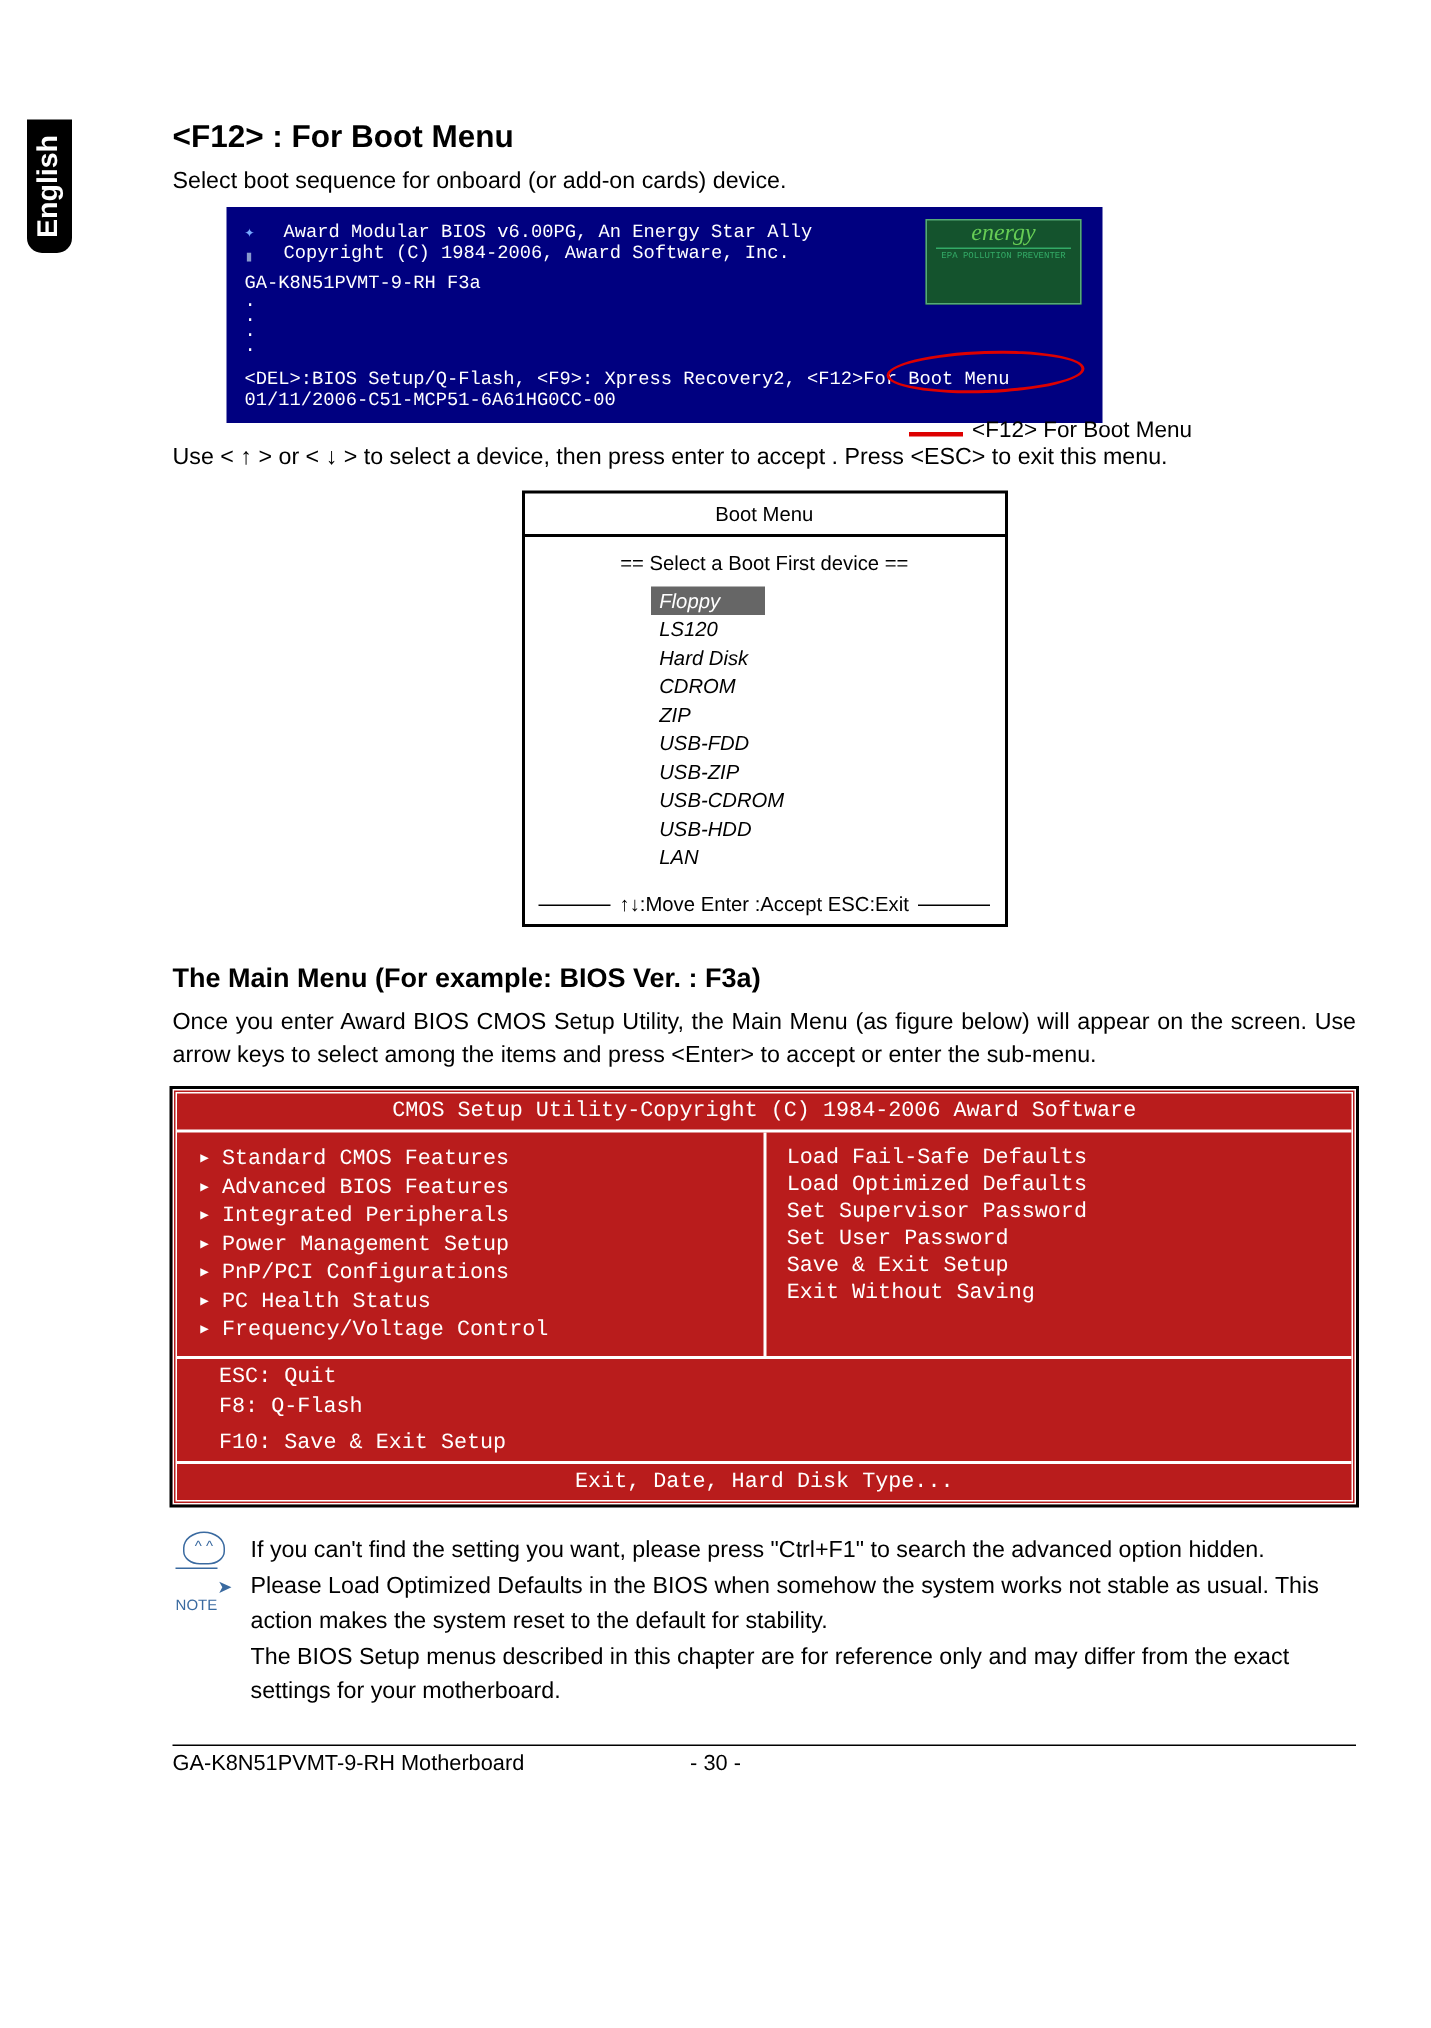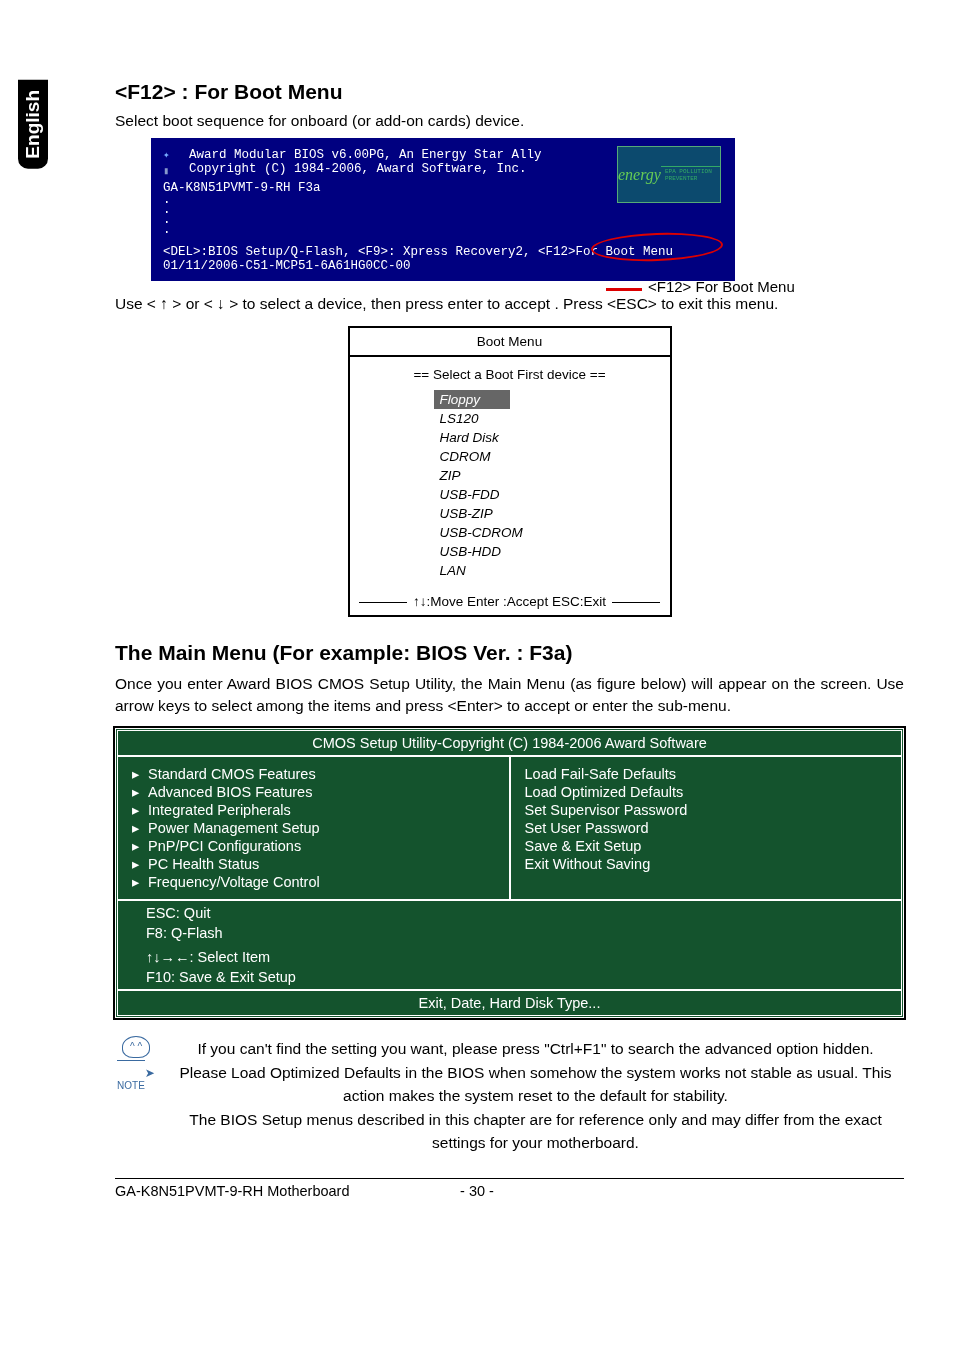--- a/index.html
+++ b/index.html
@@ -47,24 +47,24 @@
   .bios-post .hdr-icon {
     width: 20px; margin-right: 6px; display:flex; flex-direction:column; gap:4px;
   }
   .bios-post .dots div { color:#fff; line-height:0.8em; }
   .post-line { margin-top: 10px; }
   .energy-badge {
     position: absolute;
     right: 14px; top: 8px;
     width: 102px; height: 55px;
     border: 1px solid #5a7;
-    background: #0c4a6e;
+    background: #14532d;
     color: #6c5;
     font-size: 8px;
-    display:flex; flex-direction:row; align-items:center; justify-content:flex-start;
+    display:flex; flex-direction:column; align-items:center; justify-content:flex-start;
   }
   .energy-badge .star { font-style: italic; font-family: cursive; font-size: 16px; color:#6c5; }
   .energy-badge .sub { color:#3a6; font-size:6px; border-top:1px solid #3a6; padding:1px 4px;}
   .f12-ellipse {
     position: absolute;
     border: 2.5px solid #d00;
     border-radius: 50%;
     width: 128px; height: 24px;
     right: 12px; bottom: 20px;
     transform: rotate(-2deg);
@@ -87,28 +87,28 @@
   .boot-menu .body { padding: 6px 10px 10px 10px; }
   .boot-menu .sub { text-align:center; margin: 4px 0 8px 0; }
   .boot-menu ul { list-style:none; padding:0; margin:0 0 0 80px;font-style:italic; }
   .boot-menu li { padding:2px 0; }
   .boot-menu li.sel { background:#666; color:#fff; display:inline-block; padding:2px 30px 2px 6px; margin-left:-6px; }
   .boot-menu .foot { text-align:center; padding:4px 0 6px 0; }
   .boot-menu .foot::before, .boot-menu .foot::after {
     content:""; display:inline-block; width:48px; height:1px; background:#000; vertical-align:middle; margin:0 6px;
   }
 
-  h2 { font-size: 21px; margin: 10px 0 8px 0; }
+  h2 { font-size: 18px; margin: 10px 0 8px 0; }
 
   .cmos {
     border: 3px double #fff;
     outline: 2px solid #000;
-    background: #14532d;
+    background: #b91c1c;
     color: #fff;
-    font-family: Liberation Sans, sans-serif;
+    font-family: Liberation Mono, monospace;
     font-size: 14.5px;
     margin: 10px 0 18px 0;
   }
   .cmos .ctitle { text-align:center; padding:4px 0; border-bottom:2px solid #fff; }
   .cmos .grid { display:flex; border-bottom:2px solid #fff; }
   .cmos .col { flex:1; padding:8px 14px; }
   .cmos .col:first-child { border-right:2px solid #fff; }
   .cmos .col ul { list-style:none; padding:0; margin:0; }
   .cmos .col li { padding:1px 0; }
   .cmos .arrow { display:inline-block; width:16px; }
@@ -118,21 +118,21 @@
 
   .note-block { display:flex; align-items:flex-start; gap:10px; margin-top:6px; }
   .note-icon { width:42px; flex:0 0 42px; display:flex; flex-direction:column; align-items:center; }
   .note-face {
     width:26px; height:20px;
     border:1.5px solid #3a6aa0; border-radius:50% 50% 40% 40%;
     color:#3a6aa0; font-size:10px; display:flex; align-items:center; justify-content:center;
   }
   .note-label { font-size:10px; color:#3a6aa0; border-top:1px solid #3a6aa0; margin-top:2px; padding-top:19px;}
   .note-arrow { font-size:12px; color:#3a6aa0; margin-top:-2px;}
-  .note-text p { margin:2px 0; font-size:15.5px; line-height:1.45;text-align:center; }
+  .note-text p { margin:2px 0; font-size:15.5px; line-height:1.45; }
 
   .page-footer {
     display:flex; justify-content:space-between;
     border-top:1px solid #000;
     margin-top: 22px;
     padding-top:4px;
     font-size:14.5px;
     width: 100%;
     align-items: center;
   }
@@ -226,21 +226,20 @@
             <li>Exit Without Saving</li>
           </ul>
         </div>
       </div>
       <div class="footer1">
         <div>
           <div>ESC: Quit</div>
           <div>F8: Q-Flash</div>
         </div>
         <div>
-          <div>↑↓→←: Select Item</div>
           <div>F10: Save &amp; Exit Setup</div>
         </div>
       </div>
       <div class="footer2">Exit, Date, Hard Disk Type...</div>
     </div>
 
     <div class="note-block">
       <div class="note-icon">
         <div class="note-face">^ ^</div>
         <div style="display:flex; align-items:center;">

